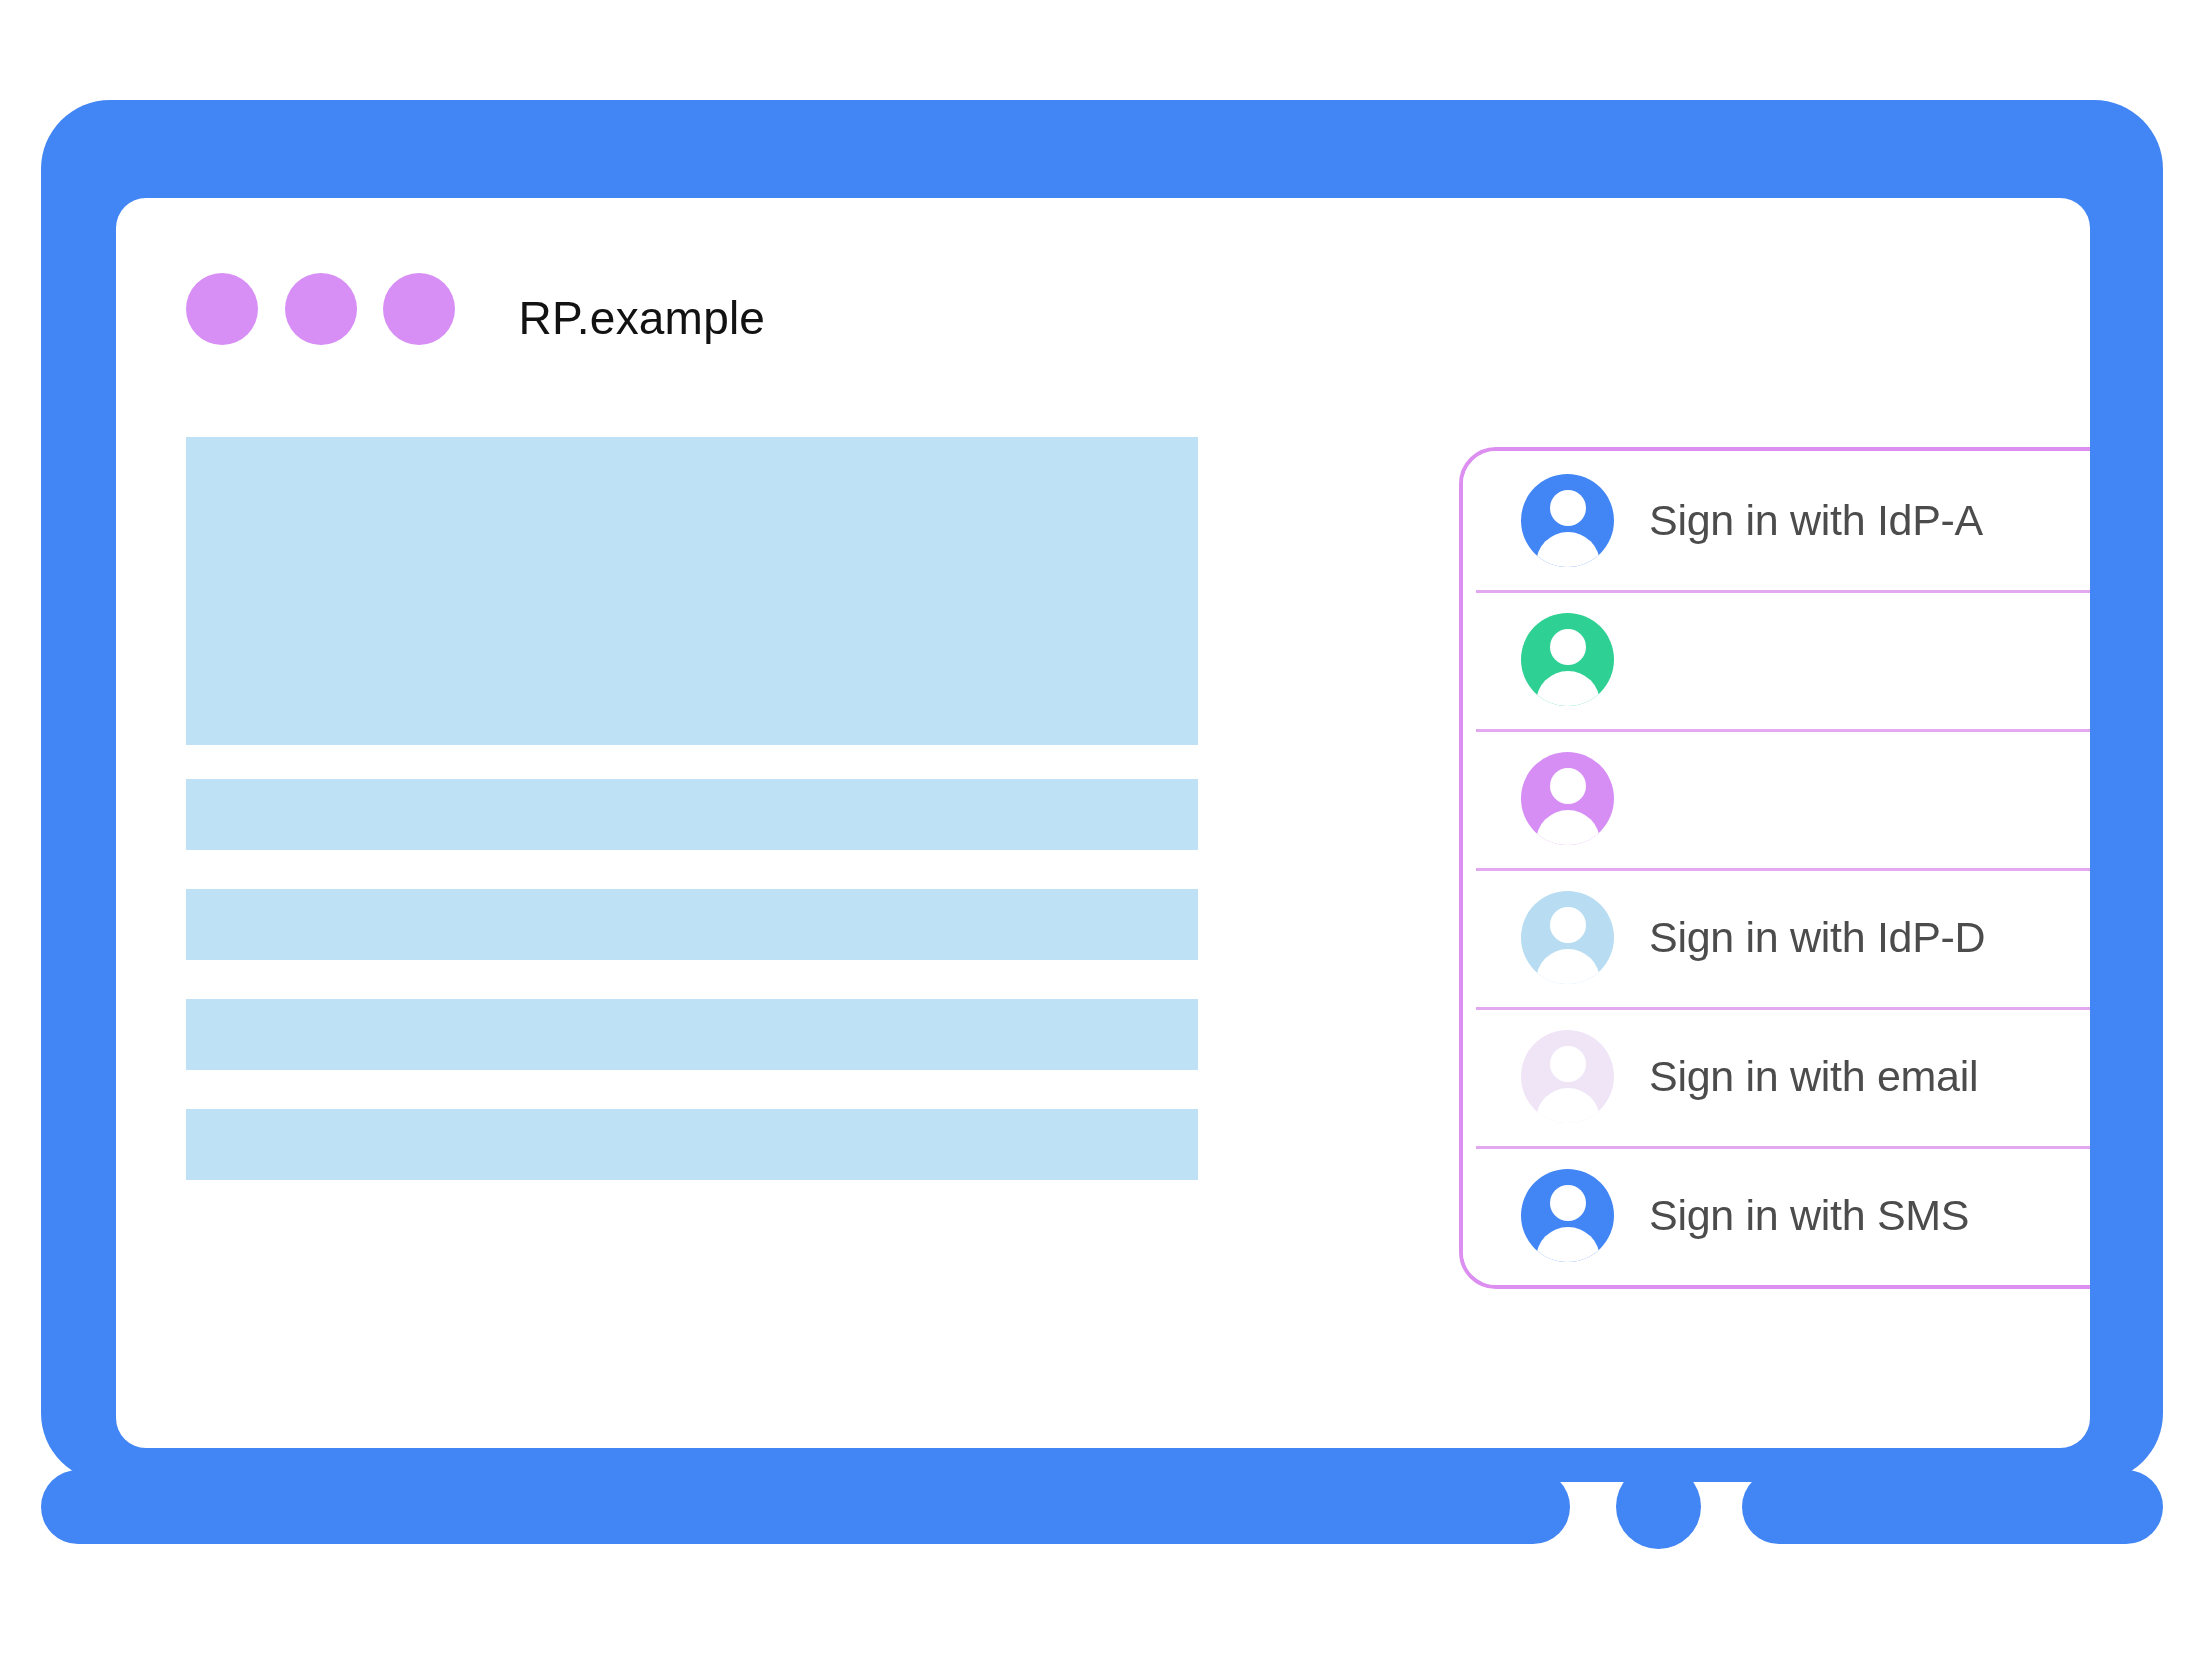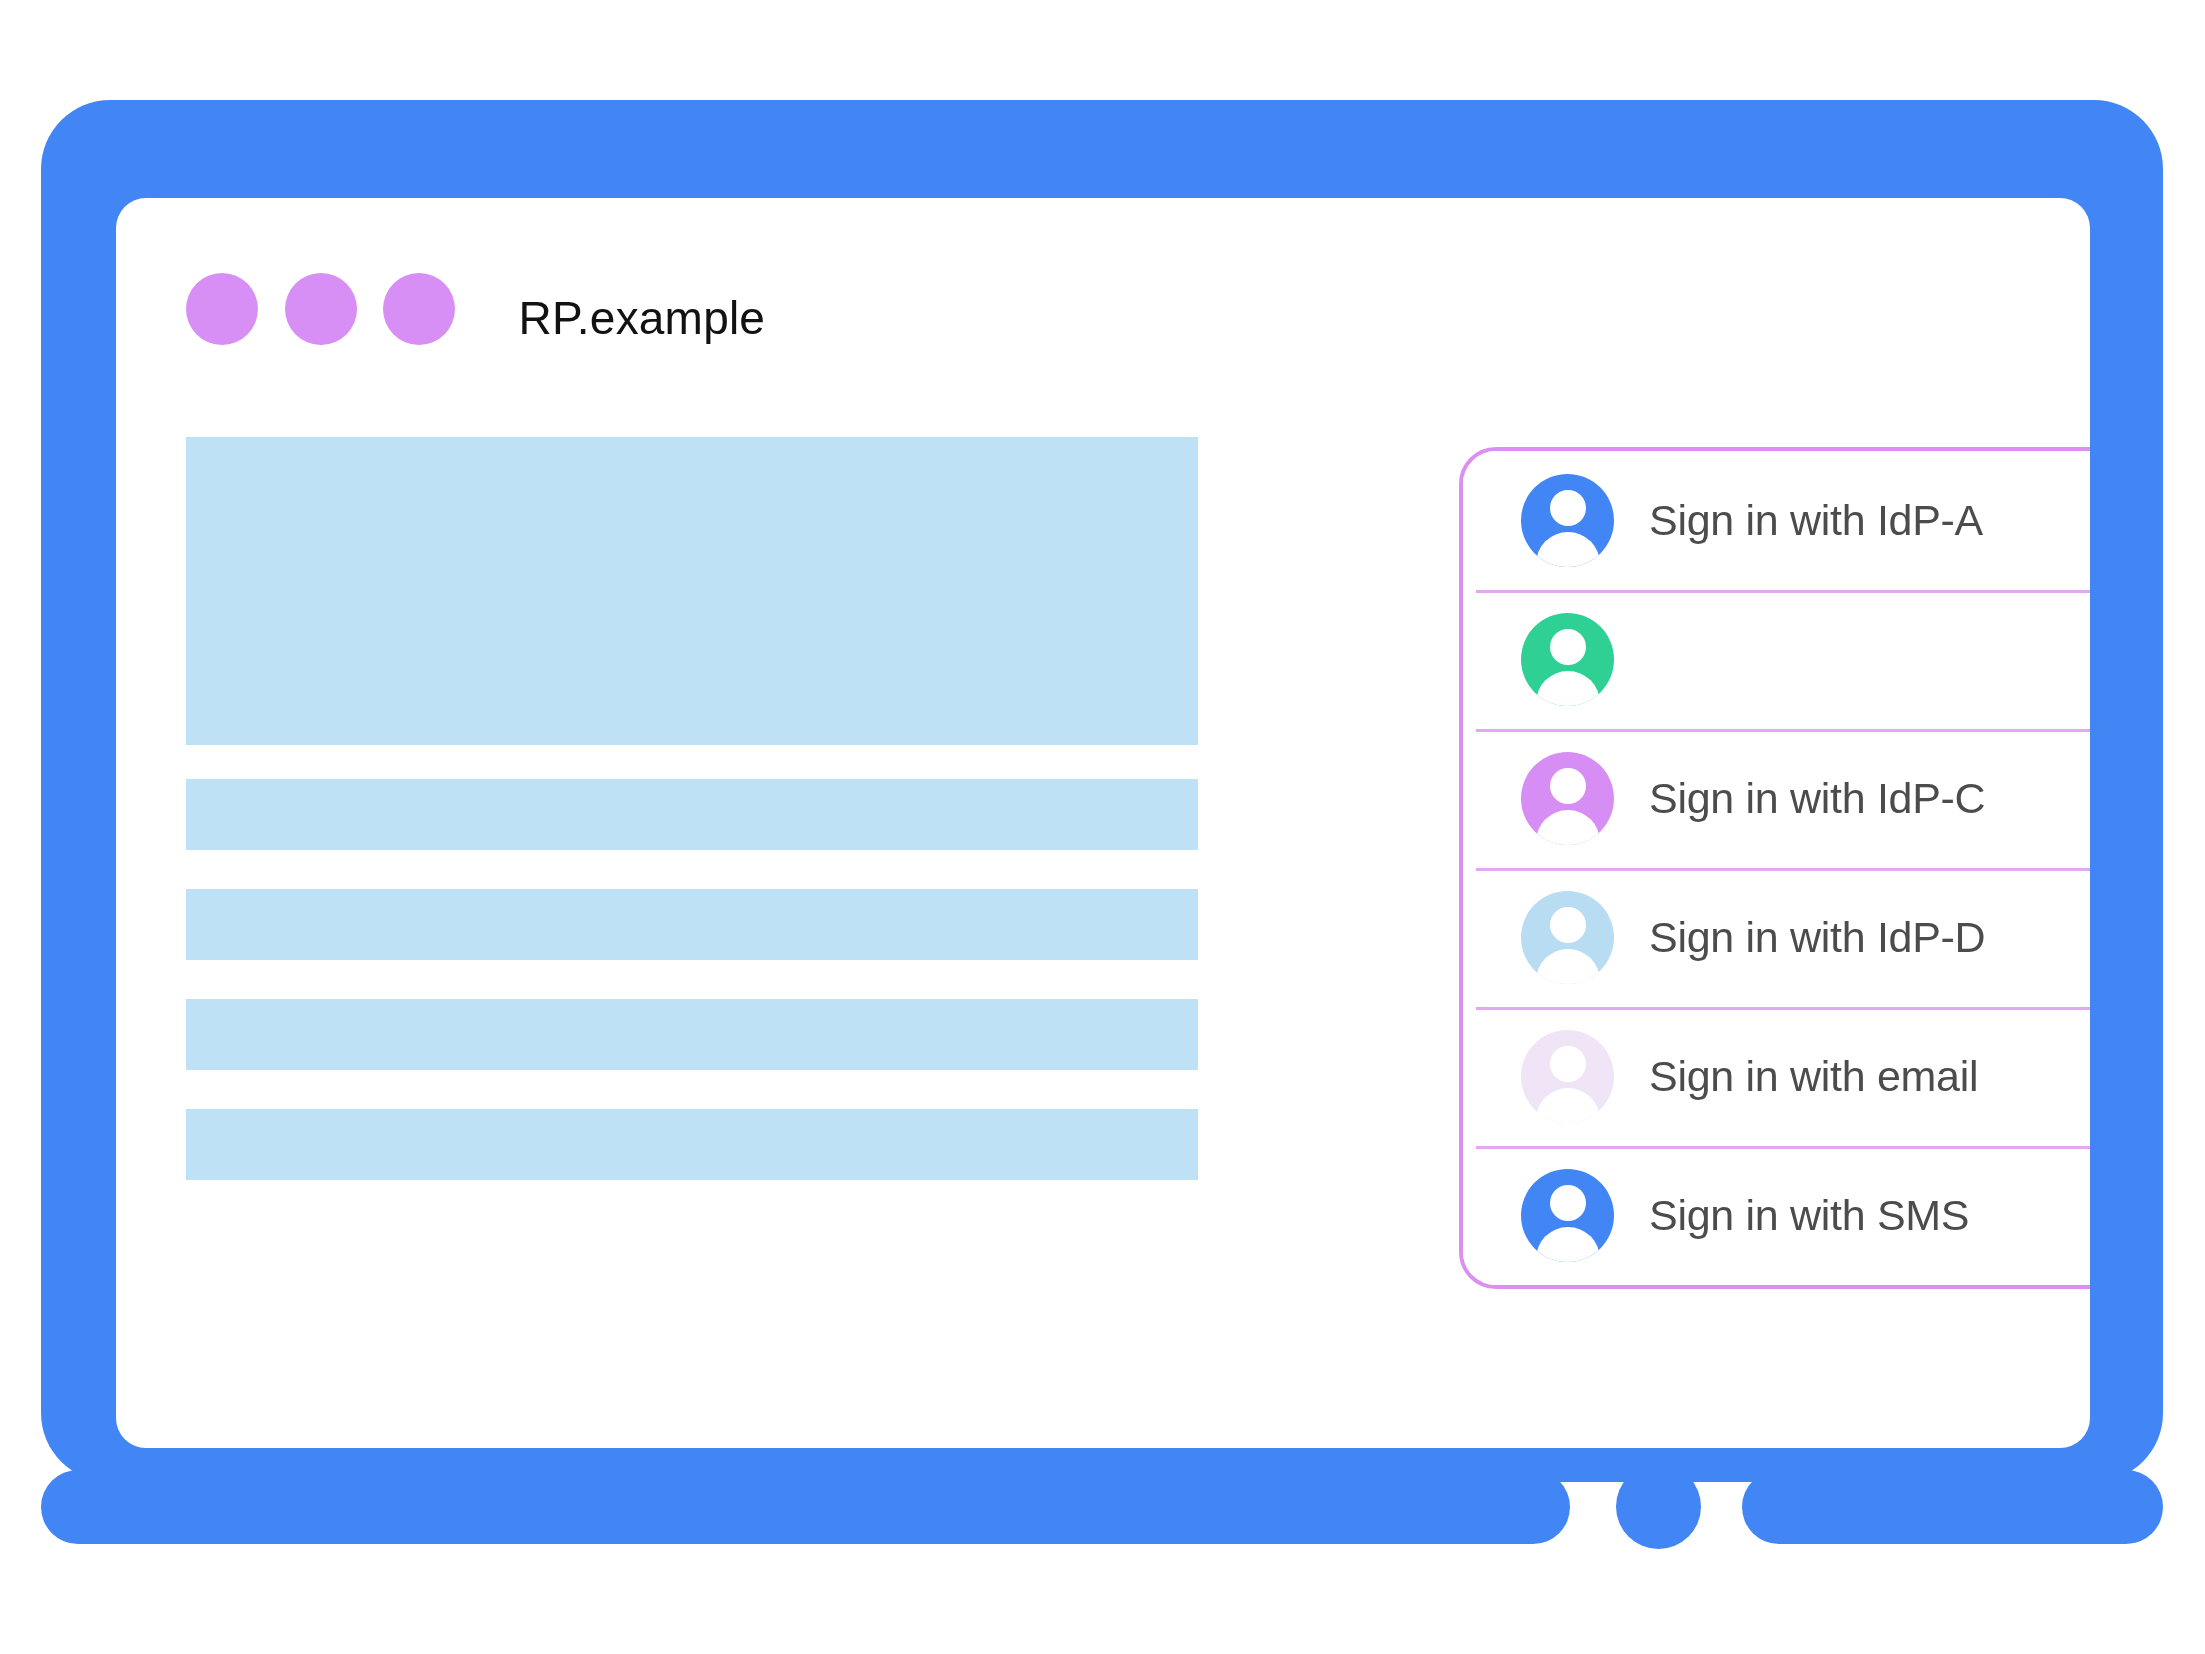--- a/index.html
+++ b/index.html
@@ -210,21 +210,20 @@
           <div class="head"></div>
             <div class="body"></div>
         </div>
       </div>
 
       <div class="signin-row">
         <div class="avatar" style="background: rgb(214, 142, 245);">
           <div class="head"></div>
             <div class="body"></div>
         </div>
-        <div class="signin-label">Sign in with IdP-C</div>
       </div>
 
       <div class="signin-row">
         <div class="avatar" style="background: rgb(184, 220, 242);">
           <div class="head"></div>
             <div class="body"></div>
         </div>
         <div class="signin-label">Sign in with IdP-D</div>
       </div>
 

